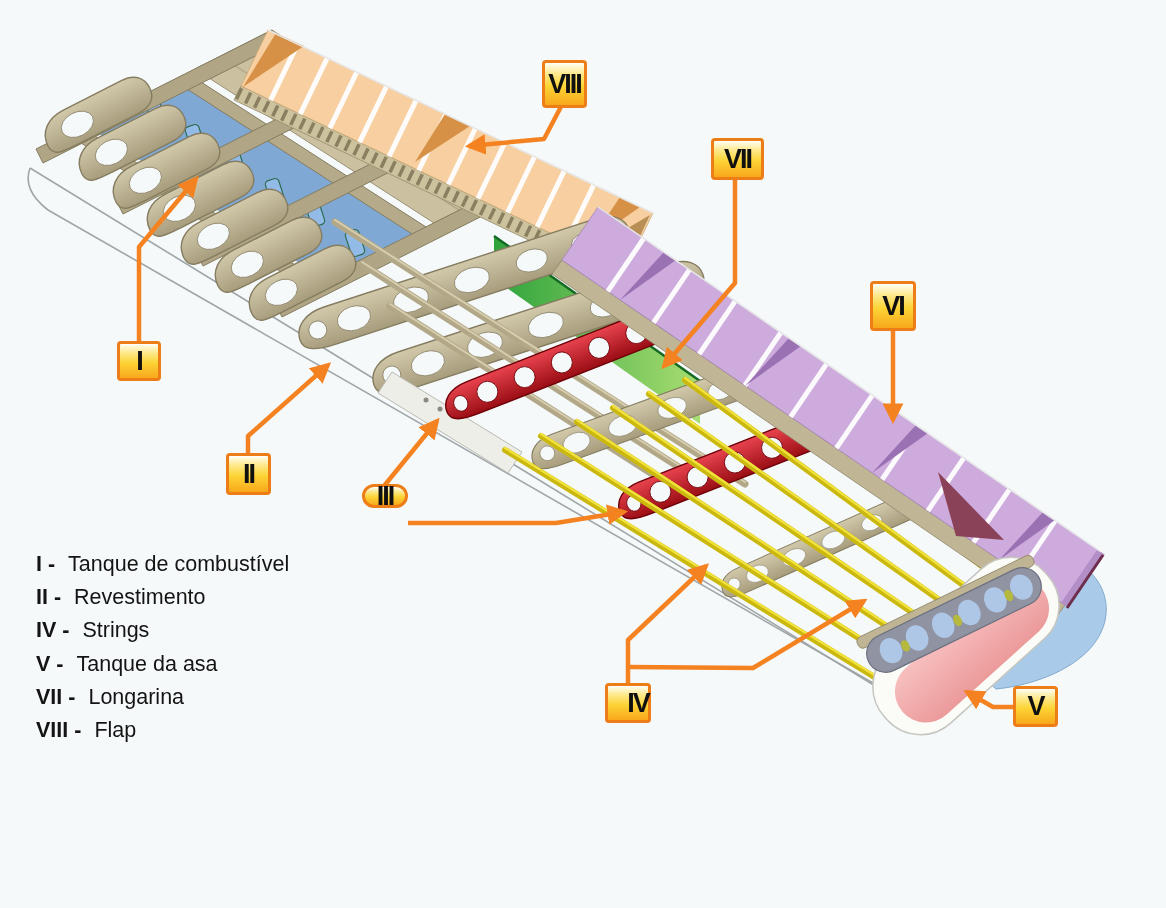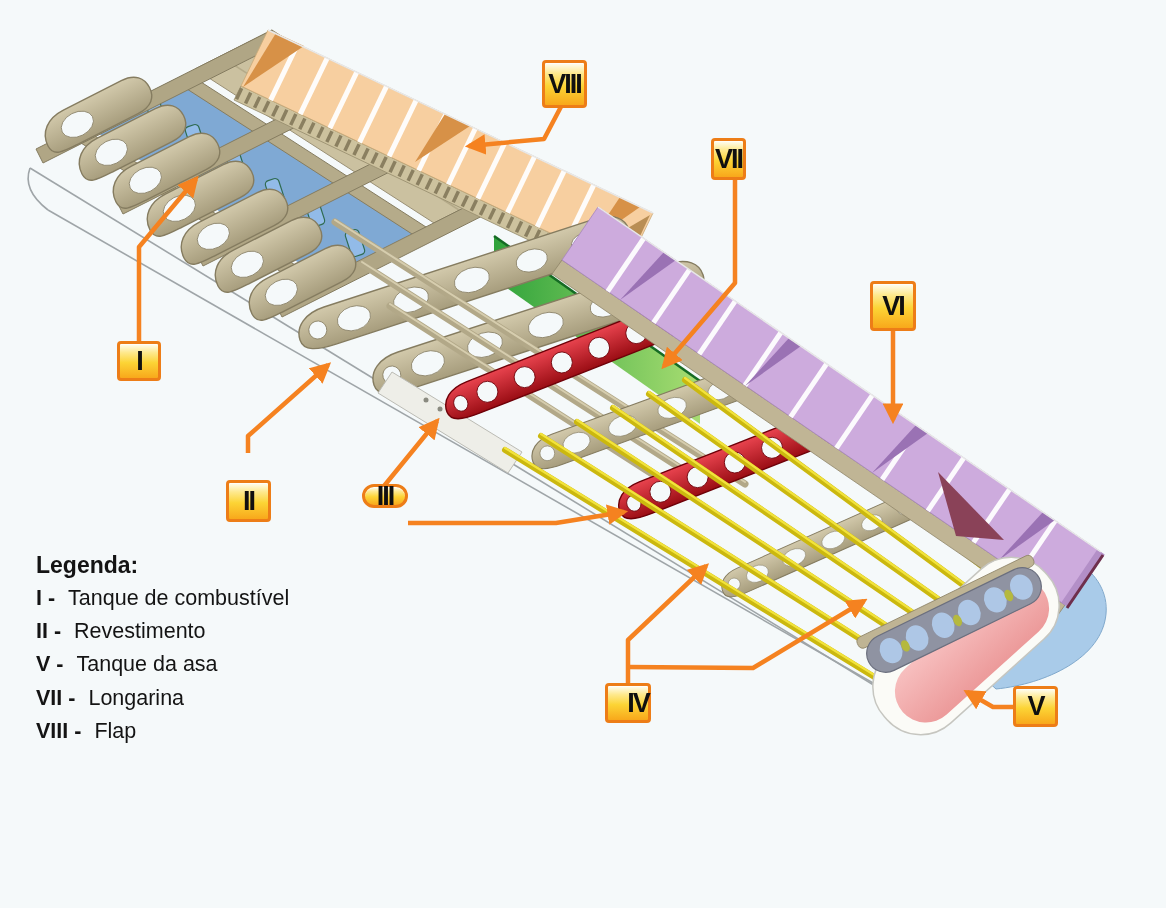--- a/index.html
+++ b/index.html
@@ -255,30 +255,30 @@
     <polyline points="628,683 628,640 706,566" marker-end="url(#arrow)"></polyline>
     <polyline points="628,667 753,668 864,601" marker-end="url(#arrow)"></polyline>
     <polyline points="1013,707 993,707 967,692" marker-end="url(#arrow)"></polyline>
     <polyline points="893,323 893,420" marker-end="url(#arrow)"></polyline>
     <polyline points="735,180 735,283 664,366" marker-end="url(#arrow)"></polyline>
     <polyline points="564,101 544,139 469,146" marker-end="url(#arrow)"></polyline>
   </g>
 </svg>
 
 <div class="marker" style="left:117px;top:341px;width:44px;height:40px;">I</div>
-<div class="marker" style="left:226px;top:453px;width:45px;height:42px;margin-top:27px;">II</div>
+<div class="marker" style="left:226px;top:453px;width:45px;height:42px;">II</div>
 <div class="marker" style="left:362px;top:484px;width:46px;height:24px;border-radius:21px;">III</div>
 <div class="marker" style="left:605px;top:683px;width:46px;height:40px;padding-left:20px;">IV</div>
 <div class="marker" style="left:1013px;top:686px;width:45px;height:41px;">V</div>
 <div class="marker" style="left:870px;top:281px;width:46px;height:50px;">VI</div>
-<div class="marker" style="left:711px;top:138px;width:35px;height:42px;">VII</div>
+<div class="marker" style="left:711px;top:138px;width:53px;height:42px;">VII</div>
 <div class="marker" style="left:542px;top:60px;width:45px;height:48px;">VIII</div>
 
 <div class="legend">
-  <div class="lg-title">Legenda:</div>
   <div class="lg-line"><span class="lg-num">I -</span><span class="lg-txt">Tanque de combustível</span></div>
   <div class="lg-line"><span class="lg-num">II -</span><span class="lg-txt">Revestimento</span></div>
+  <div class="lg-line"><span class="lg-num">IV -</span><span class="lg-txt">Strings</span></div>
   <div class="lg-line"><span class="lg-num">V -</span><span class="lg-txt">Tanque da asa</span></div>
   <div class="lg-line"><span class="lg-num">VII -</span><span class="lg-txt">Longarina</span></div>
   <div class="lg-line"><span class="lg-num">VIII -</span><span class="lg-txt">Flap</span></div>
 </div>
 
 </div>
 
 </body></html>

